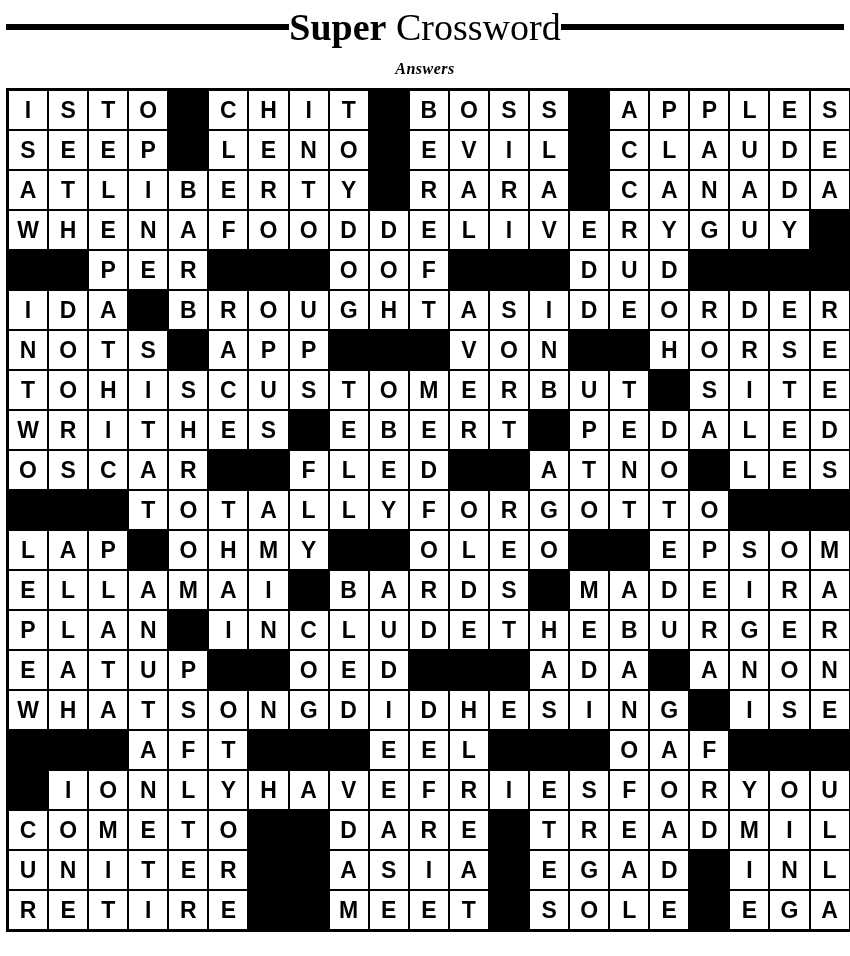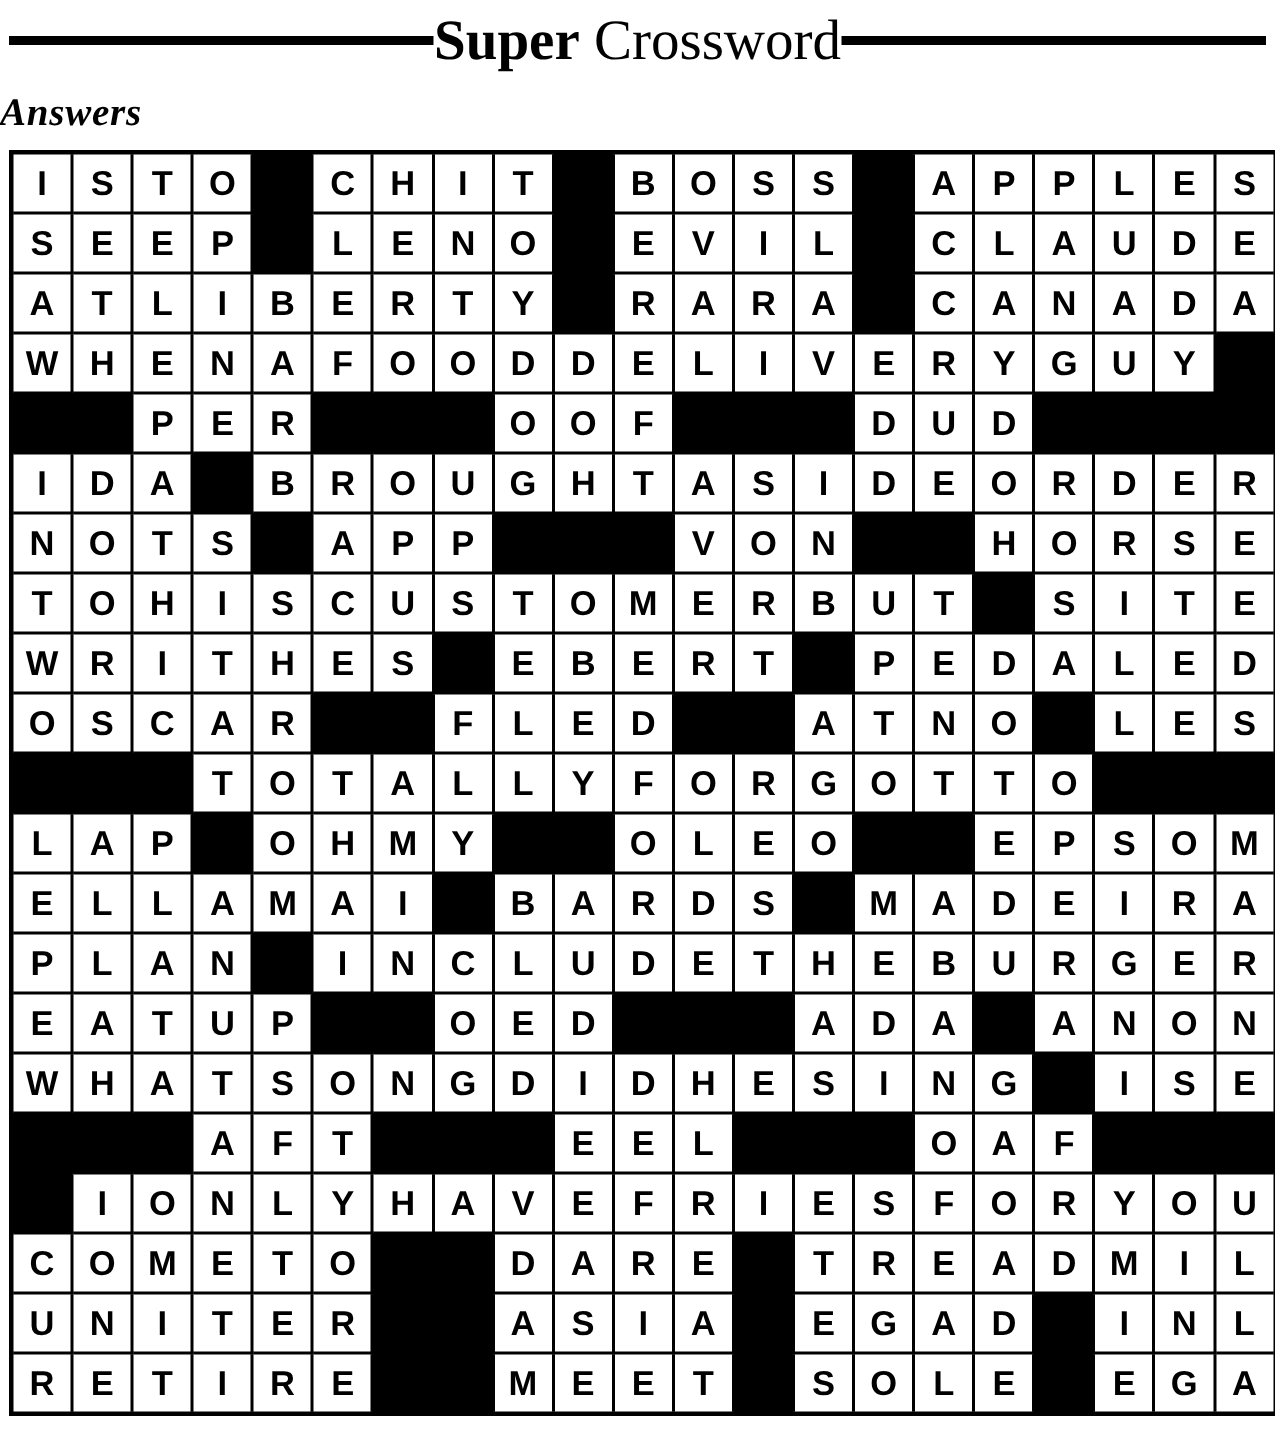--- a/index.html
+++ b/index.html
@@ -40,21 +40,22 @@
     white-space: nowrap;
     letter-spacing: 0px;
   }
   .title .bold {
     font-weight: bold;
   }
   .title .light {
     font-weight: normal;
   }
   .subtitle {
-    font-size: 26px;
+    text-align: center;
+    font-size: 16px;
     font-weight: bold;
     font-style: italic;
     margin-top: 12px;
     margin-bottom: 10px;
     letter-spacing: 0.5px;
   }
   
   .grid-wrap {
     padding: 0 6px;
     box-sizing: border-box;

